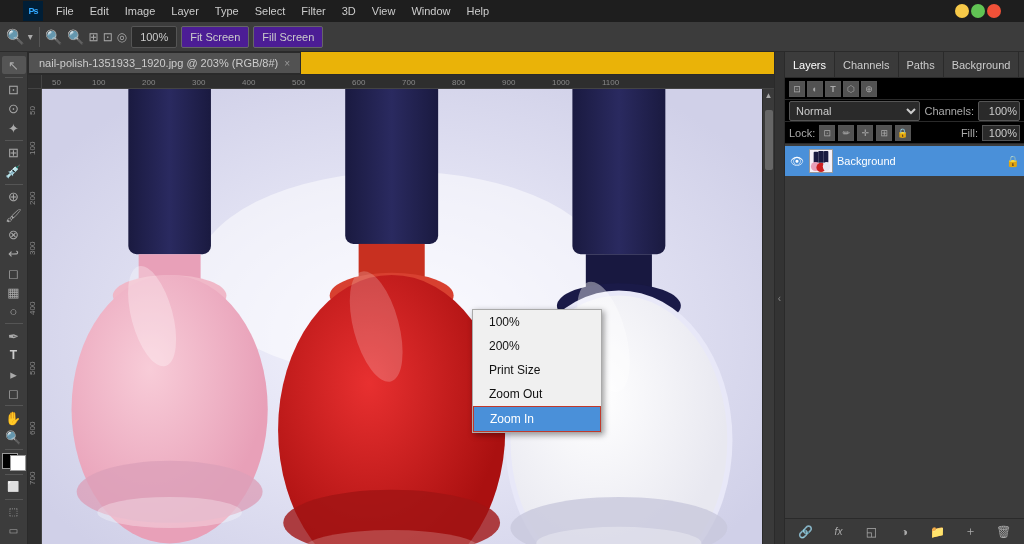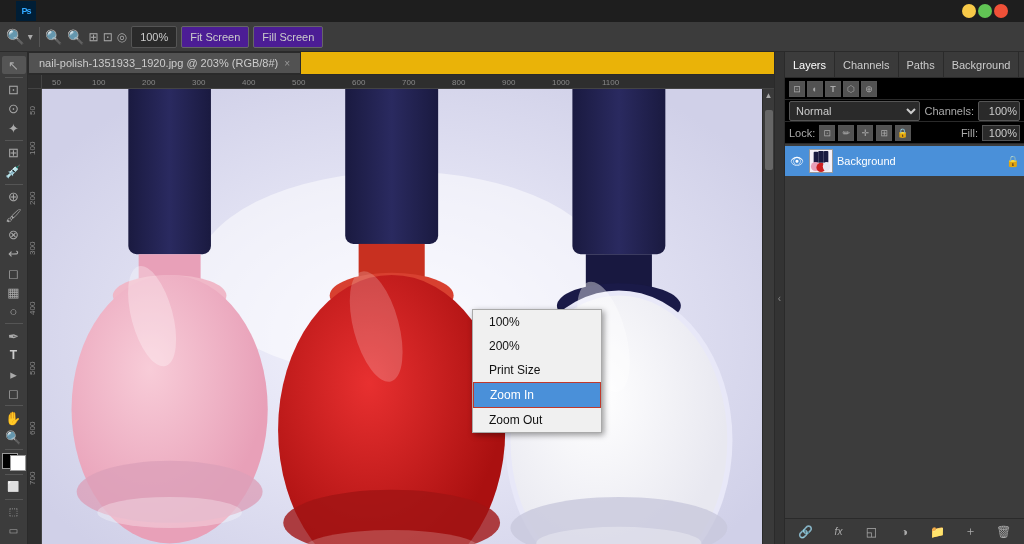--- a/index.html
+++ b/index.html
@@ -1,19 +1,19 @@
 <!DOCTYPE html>
 <html><head>
   <meta charset="utf-8">
   <style>
     * { margin: 0; padding: 0; box-sizing: border-box; }
     body { width: 1024px; height: 544px; overflow: hidden; background: #3c3c3c; font-family: 'Segoe UI', Arial, sans-serif; font-size: 11px; color: #ccc; }
 
     
-    #titlebar { height: 22px; background: #1e1e1e; display: flex; align-items: center; justify-content: space-between; padding: 0 16px; }
+    #titlebar { height: 22px; background: #1e1e1e; display: flex; align-items: center; justify-content: space-between; padding: 0 23px; }
     #titlebar-left { display: flex; align-items: center; gap: 6px; }
     #ps-logo { width: 20px; height: 20px; background: #001e36; display: flex; align-items: center; justify-content: center; font-size: 9px; font-weight: bold; color: #31a8ff; letter-spacing: -1px; }
     #titlebar-menus { display: flex; gap: 2px; }
     .menu-item { padding: 2px 7px; color: #ccc; font-size: 11px; cursor: pointer; }
     #titlebar-controls { display: flex; gap: 2px; }
     .win-btn { width: 14px; height: 14px; border-radius: 50%; display: inline-block; cursor: pointer; }
     .win-minimize { background: #f7c948; }
     .win-maximize { background: #61c454; }
     .win-close { background: #f05138; }
 
@@ -100,20 +100,33 @@
     .blend-select { flex: 1; background: #2a2a2a; border: 1px solid #555; color: #ccc; height: 20px; font-size: 11px; border-radius: 2px; padding: 0 2px; }
     .opacity-label { color: #aaa; font-size: 11px; }
     .opacity-input { width: 42px; background: #2a2a2a; border: 1px solid #555; color: #ccc; height: 20px; font-size: 11px; text-align: right; padding-right: 2px; border-radius: 2px; }
   </style>
 </head>
 <body>
 
 <div id="titlebar">
   <div id="titlebar-left">
     <div id="ps-logo">Ps</div>
+    <div id="titlebar-menus">
+      <span class="menu-item">File</span>
+      <span class="menu-item">Edit</span>
+      <span class="menu-item">Image</span>
+      <span class="menu-item">Layer</span>
+      <span class="menu-item">Type</span>
+      <span class="menu-item">Select</span>
+      <span class="menu-item">Filter</span>
+      <span class="menu-item">3D</span>
+      <span class="menu-item">View</span>
+      <span class="menu-item">Window</span>
+      <span class="menu-item">Help</span>
+    </div>
   </div>
   <div id="titlebar-controls">
     <span class="win-btn win-minimize"></span>
     <span class="win-btn win-maximize"></span>
     <span class="win-btn win-close"></span>
   </div>
 </div>
 
 <div id="optionsbar">
   <div style="display:flex;align-items:center;gap:3px;">
@@ -289,22 +302,22 @@
               <ellipse cx="125" cy="410" rx="70" ry="15" fill="rgba(255,255,255,0.3)"></ellipse>
               <ellipse cx="340" cy="445" rx="85" ry="18" fill="rgba(255,255,255,0.2)"></ellipse>
               <ellipse cx="560" cy="440" rx="80" ry="16" fill="rgba(255,255,255,0.3)"></ellipse>
             </svg>
           </div>
 
           <div id="context-menu">
             <div class="ctx-item">100%</div>
             <div class="ctx-item">200%</div>
             <div class="ctx-item">Print Size</div>
+            <div class="ctx-item">Zoom Out</div>
             <div class="ctx-item highlighted">Zoom In</div>
-            <div class="ctx-item">Zoom Out</div>
           </div>
         </div>
 
         <div id="vscrollbar" style="display:flex;flex-direction:column;align-items:center;padding:2px;">
           <div style="font-size:8px;color:#aaa;cursor:pointer;">▲</div>
           <div style="flex:1;width:8px;position:relative;">
             <div class="scroll-thumb" style="width:8px;height:60px;position:absolute;top:10px;"></div>
           </div>
 
         </div>

